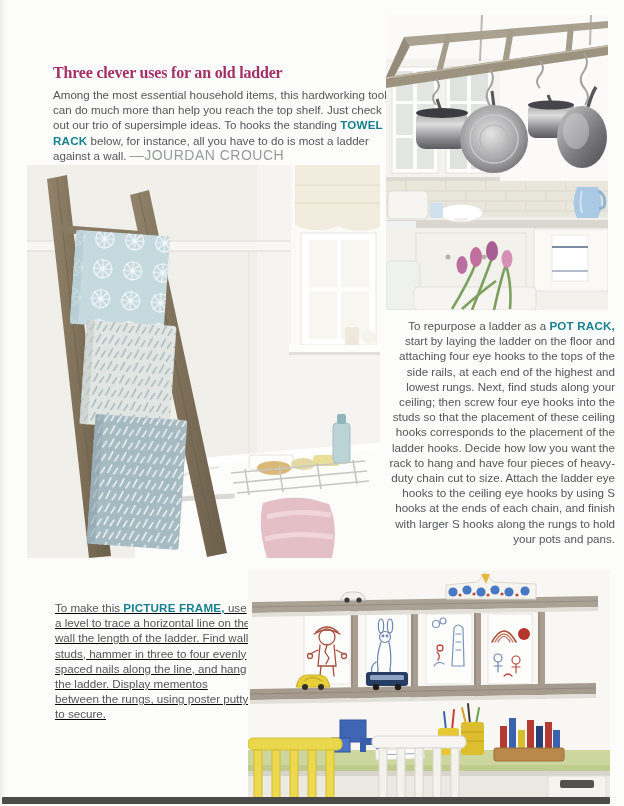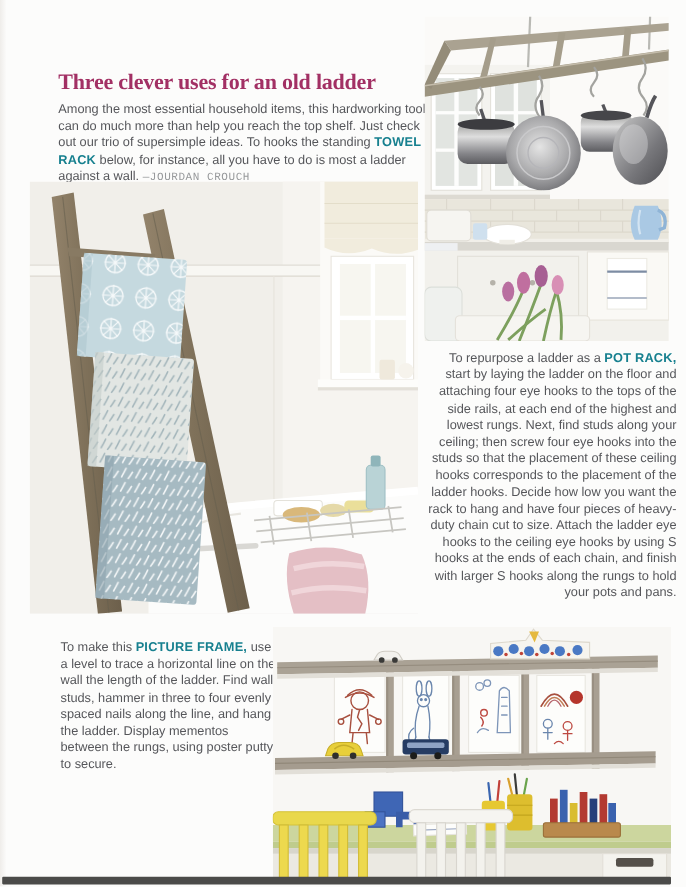--- a/index.html
+++ b/index.html
@@ -8,30 +8,30 @@
     background:#fcfcfb;
     font-family:"Liberation Sans", sans-serif;
     -webkit-font-smoothing:antialiased;
   }
   .page{position:absolute;inset:0;}
   
   .headline-block{position:absolute;left:53px;top:64px;width:334px;}
   .headline-block h1{
     margin:0 0 5px 0;
     font-family:"Liberation Serif", serif;
-    font-size:20px;font-weight:600;letter-spacing:-.2px;
+    font-size:16px;font-weight:600;letter-spacing:-.2px;
     color:var(--headline-color,#a23064);
   }
   .body-copy{
     margin:0;font-size:11.6px;line-height:15.2px;color:#55565a;
   }
   .kw{font-weight:bold;color:var(--keyword-color,#17808f);letter-spacing:.2px;}
-  .byline{font-size:10px;color:#97999b;letter-spacing:.5px;font-family:Liberation Mono, monospace;}
+  .byline{font-size:14px;color:#97999b;letter-spacing:.5px;}
   .col-potrack{position:absolute;left:386px;top:318px;width:229px;text-align:right;}
-  .col-frame{position:absolute;left:55px;top:581px;width:199px;}
+  .col-frame{position:absolute;left:55px;top:600px;width:199px;text-decoration:underline;}
   
   figure{margin:0;padding:0;position:absolute;}
   .photo-kitchen{left:386px;top:15px;width:222px;height:295px;}
   .photo-bath{left:27px;top:165px;width:353px;height:393px;}
   .photo-kids{left:248px;top:570px;width:362px;height:228px;}
   figure svg{display:block;}
   
   .bottom-bar{
     position:absolute;left:2px;top:797px;width:608px;height:7px;
     background:var(--bottom-bar-color,#4b4b49);border-radius:1px;

